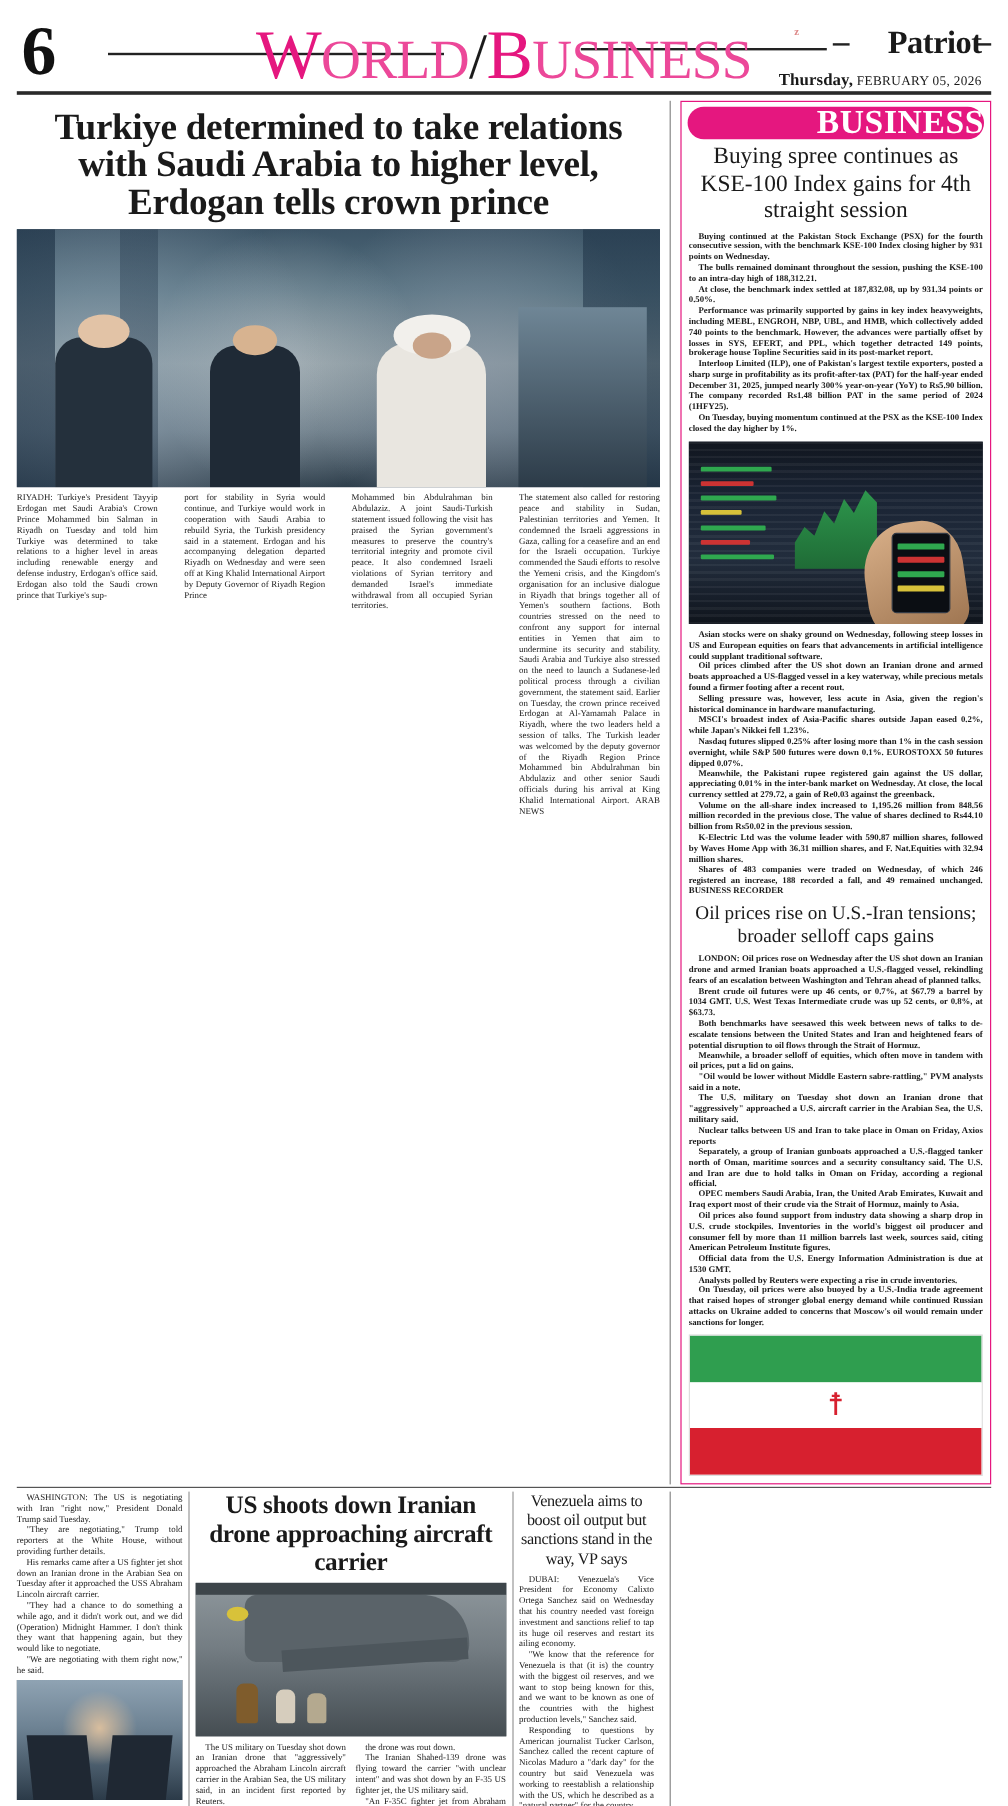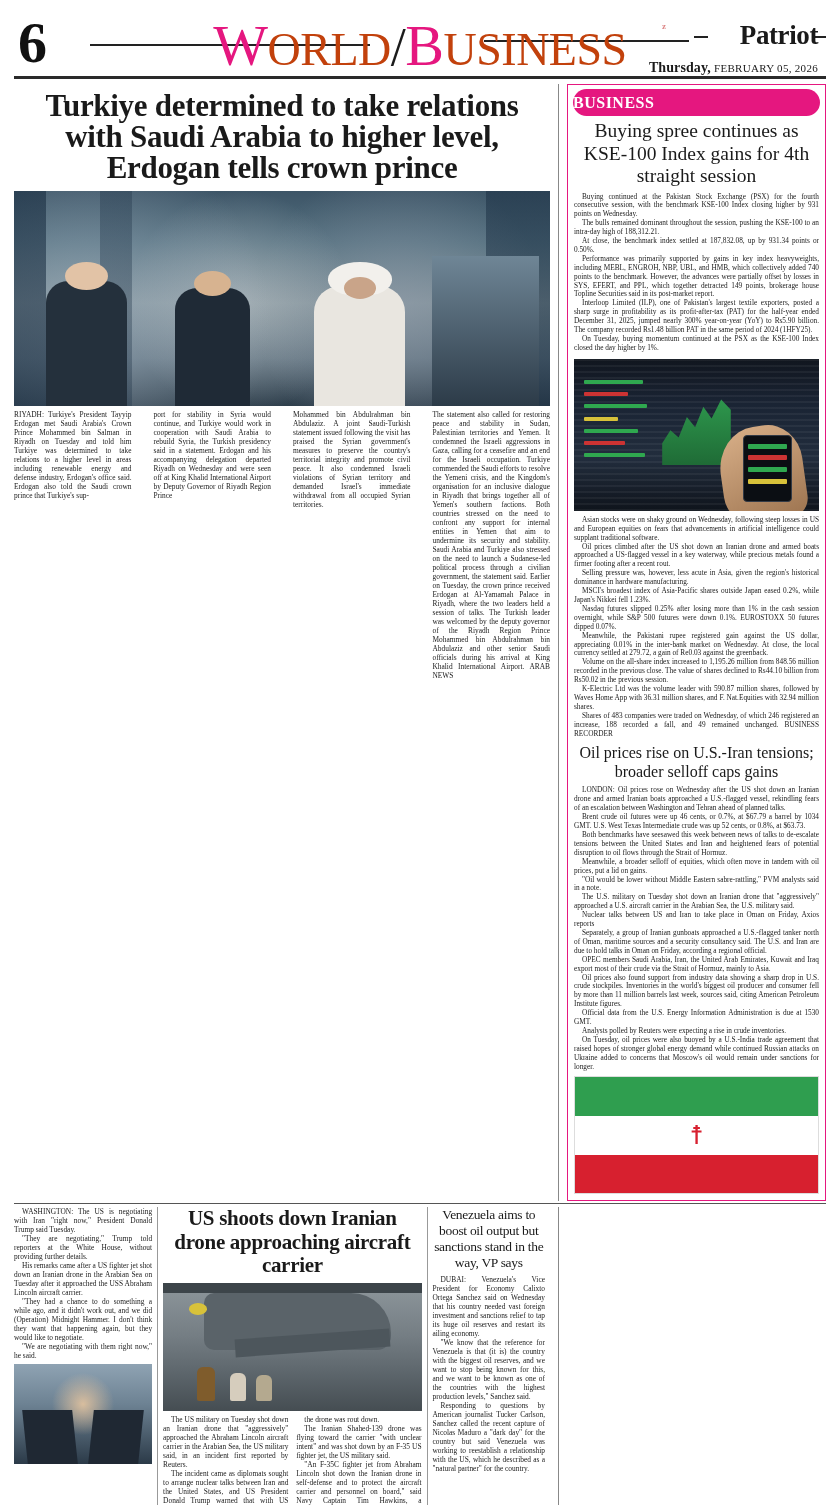--- a/index.html
+++ b/index.html
@@ -22,21 +22,21 @@
   }
   .section-title {
     position:absolute; left:0; right:0; top:22px;
     text-align:center;
     font-family:"Liberation Serif", serif;
     font-size:46px; line-height:48px; letter-spacing:-0.5px;
     font-weight:400;
   }
   .section-title .cap { font-size:58px; color:#E5177F; }
   .section-title .cap2 { font-size:58px; color:#E5177F; }
-  .section-title .rest { color:#c2410c; }
+  .section-title .rest { color:#ec4899; }
   .section-title .slash { color:#1b1b1b; font-size:54px; }
   .rule-left { position:absolute; left:76px; top:44px; width:280px; height:2px; background:#222; }
   .rule-mid  { position:absolute; left:470px; top:40px; width:205px; height:2px; background:#222; }
   .brand {
     position:absolute; right:8px; top:22px; text-align:right;
     font-family:"Liberation Serif", serif;
   }
   .brand .name { font-size:27px; font-weight:700; letter-spacing:-0.4px; line-height:27px; position:relative; }
   .brand .name .dot { position:absolute; left:13px; top:-9px; font-size:9px; color:#d88; }
   .brand .dateline { margin-top:11px; font-size:12px; letter-spacing:.1px; }
@@ -96,28 +96,28 @@
       background:linear-gradient(160deg,#d9b089,#9d7450); border-radius:46% 40% 20% 30%; transform:rotate(-8deg); }
   .phone { position:absolute; right:11%; bottom:6%; width:20%; height:44%; background:#0b0e13; border:1.5px solid #333a45; border-radius:4px; }
   .phone i { position:absolute; left:8%; right:8%; height:8%; background:#2fa84f; display:block; border-radius:1px; }
 
   .caption-cols { display:flex; gap:22px; font-size:7.4px; line-height:9px; text-align:justify; }
   .caption-cols > div { flex:1; }
 
   
   .biz-box { border:1.5px solid #E5177F; padding:5px 6px 6px 6px; }
   .biz-tag {
-    background:#E5177F; color:#fff; text-align:left;
-    font-weight:700; font-size:16px; line-height:27px;
+    background:#E5177F; color:#fff; text-align:right;
+    font-weight:700; font-size:28px; line-height:27px;
     border-radius:14px; letter-spacing:.5px; margin:-1px -1px 4px -1px;
     font-family:"Liberation Serif", serif;
   }
   .biz-head { font-size:19.5px; line-height:22.5px; font-weight:400; text-align:center; margin-bottom:5px; }
   .biz-body { font-size:7.3px; line-height:8.9px; text-align:justify; }
-  .biz-body p { margin:0; text-indent:8px; }
+  .biz-body p { margin:0; text-indent:8px;font-weight:bold; }
   .oil-head { font-size:16px; line-height:18.5px; font-weight:400; text-align:center; margin:6px 0 5px 0; }
 
   
   .mid-zone { display:flex; margin-top:3px; }
   .mid-left { width:544px; padding-right:8px; }
   .mid-right { width:268px; padding-left:8px; border-left:1px solid #888; }
 
   .mid-grid { display:flex; gap:0; }
   .col { padding:0 5px; }
   .col:first-child { padding-left:0; }

